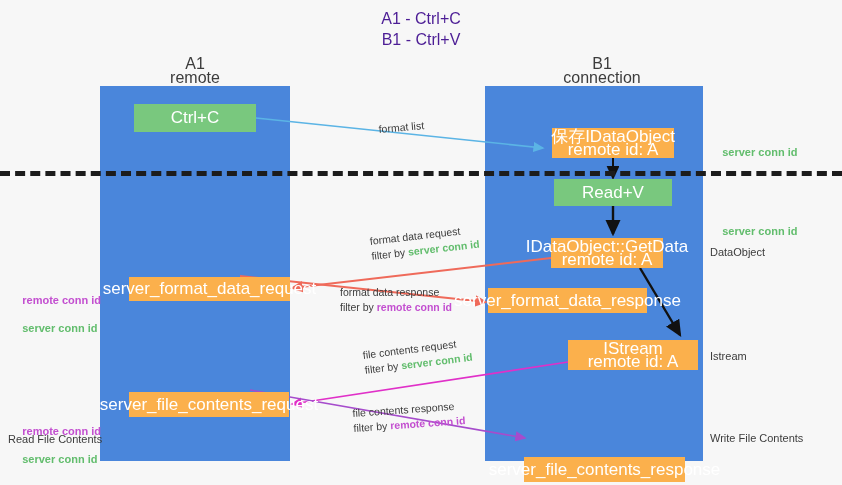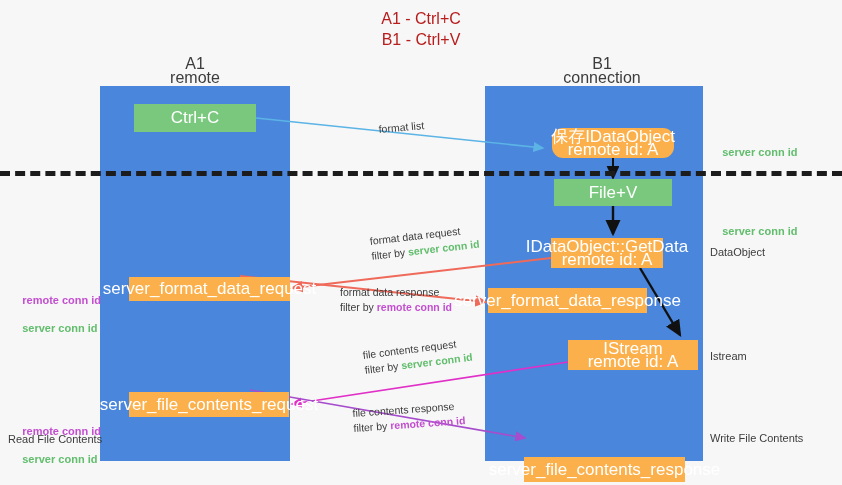--- a/index.html
+++ b/index.html
@@ -8,21 +8,21 @@
     background:#f7f7f7;
     font-family:"Liberation Sans","DejaVu Sans",sans-serif;
     overflow:hidden;
     position:relative;
     color:#3c3c3c;
   }
   #stage{position:absolute;left:0;top:0;width:842px;height:485px;}
 
   .title{
     position:absolute;left:0;top:8px;width:842px;
-    text-align:center;font-size:16px;line-height:21px;color:#b91c1c;
+    text-align:center;font-size:16px;line-height:21px;color:#4c1d95;
     white-space:pre;
   }
 
   .col-head{
     position:absolute;text-align:center;font-size:16px;line-height:14px;
     color:#3c3c3c;white-space:pre;
   }
 
   .lane{
     position:absolute;background:#4a86db;
@@ -98,24 +98,24 @@
     <line x1="240" y1="276" x2="486" y2="302" stroke="#ef6a5a" stroke-width="1.8" marker-end="url(#ah-red)"></line>
     <line x1="640" y1="268" x2="680" y2="335" stroke="#111111" stroke-width="2.4" marker-end="url(#ah-black)"></line>
     <line x1="568" y1="362" x2="292" y2="404" stroke="#e030c8" stroke-width="1.6" marker-end="url(#ah-magenta)"></line>
     <line x1="250" y1="390" x2="525" y2="438" stroke="#a64ccc" stroke-width="1.6" marker-end="url(#ah-purple)"></line>
   </svg>
 
   <div class="divider"></div>
 
   <div class="box green" style="left: 134px; top: 104px; width: 122px; height: 28px; white-space: pre;">Ctrl+C</div>
 
-  <div class="box orange" style="left: 552px; top: 128px; width: 122px; height: 30px; white-space: pre; border-radius: 11px;">保存IDataObject
+  <div class="box orange" style="left: 552px; top: 128px; width: 122px; height: 30px; white-space: pre;">保存IDataObject
 remote id: A</div>
 
-  <div class="box green" style="left: 554px; top: 179px; width: 118px; height: 27px; white-space: pre;">File+V</div>
+  <div class="box green" style="left: 554px; top: 179px; width: 118px; height: 27px; white-space: pre;">Read+V</div>
 
   <div class="box orange" style="left: 551px; top: 238px; width: 112px; height: 30px; white-space: pre; text-align: center;">IDataObject::GetData
 remote id: A</div>
 
   <div class="box orange" style="left: 568px; top: 340px; width: 130px; height: 30px; white-space: pre;">IStream
 remote id: A</div>
 
   <div class="box orange" style="left: 129px; top: 277px; width: 161px; height: 24px; white-space: pre;">server_format_data_request</div>
 
   <div class="box orange" style="left: 488px; top: 288px; width: 159px; height: 25px; white-space: pre;">server_format_data_response</div>

